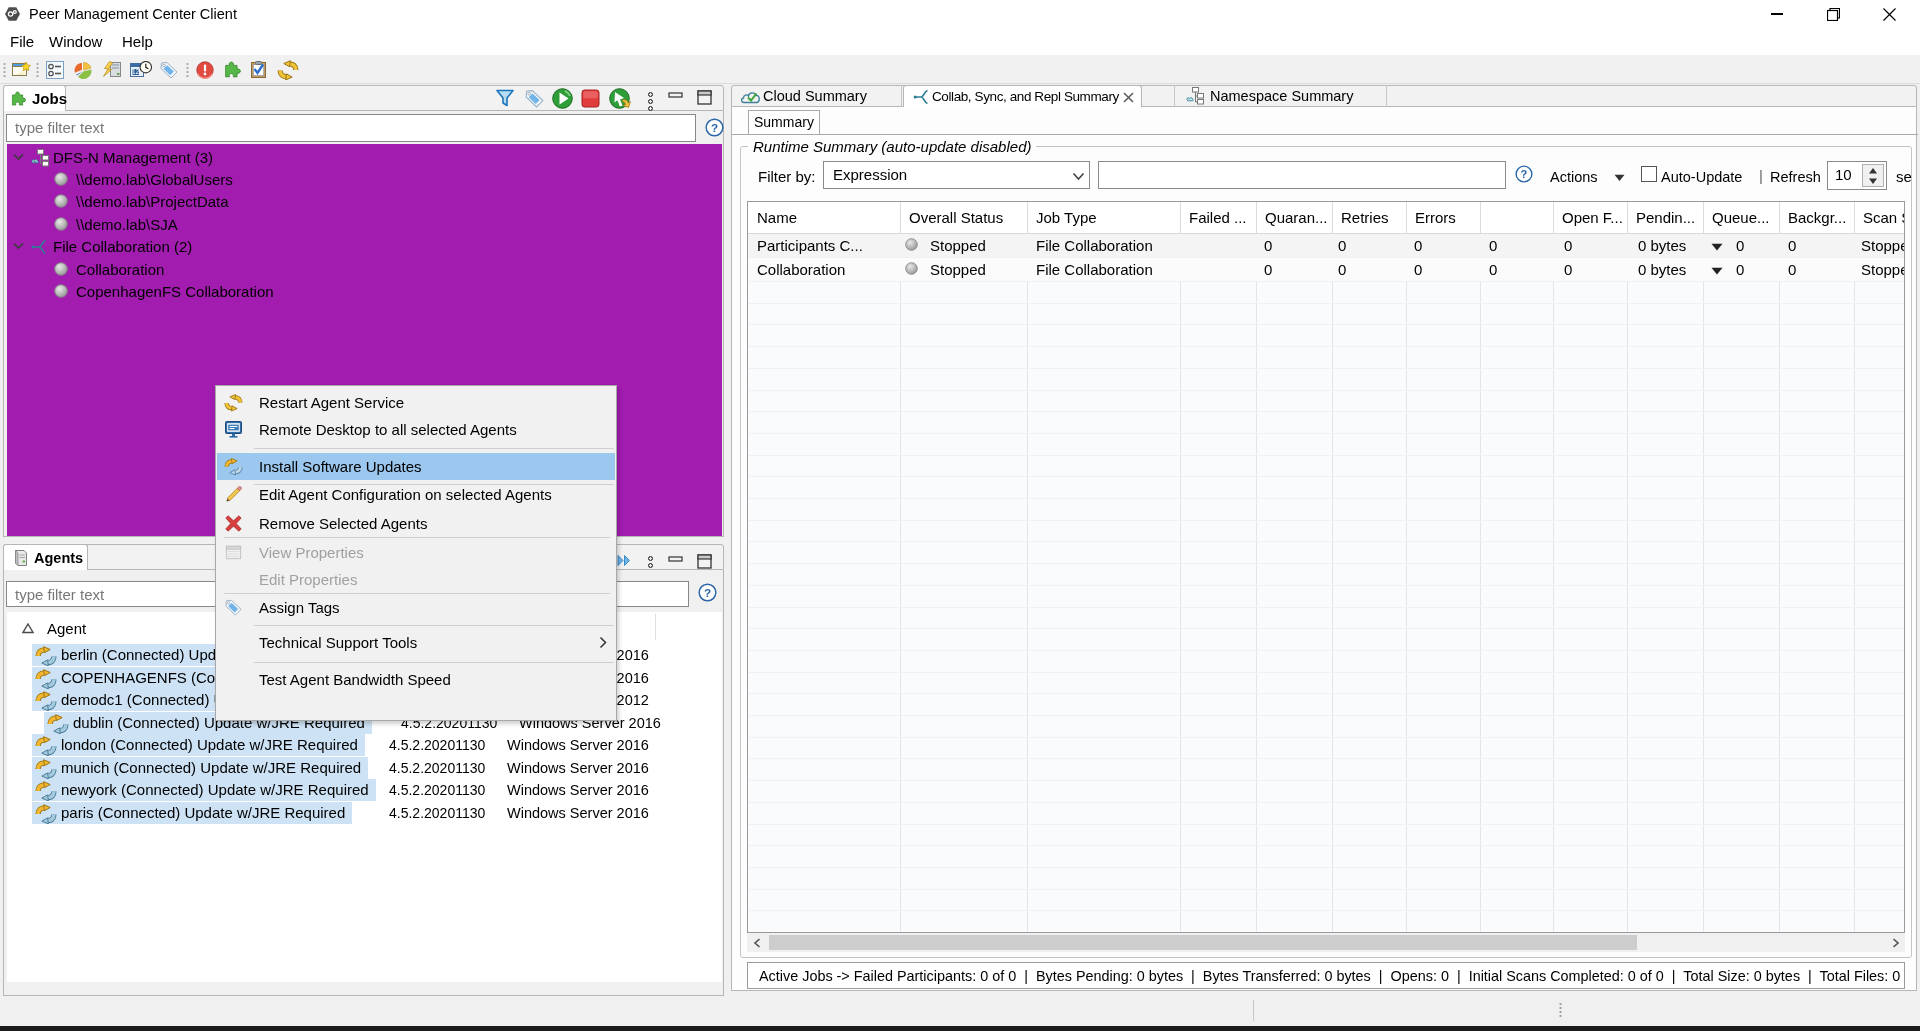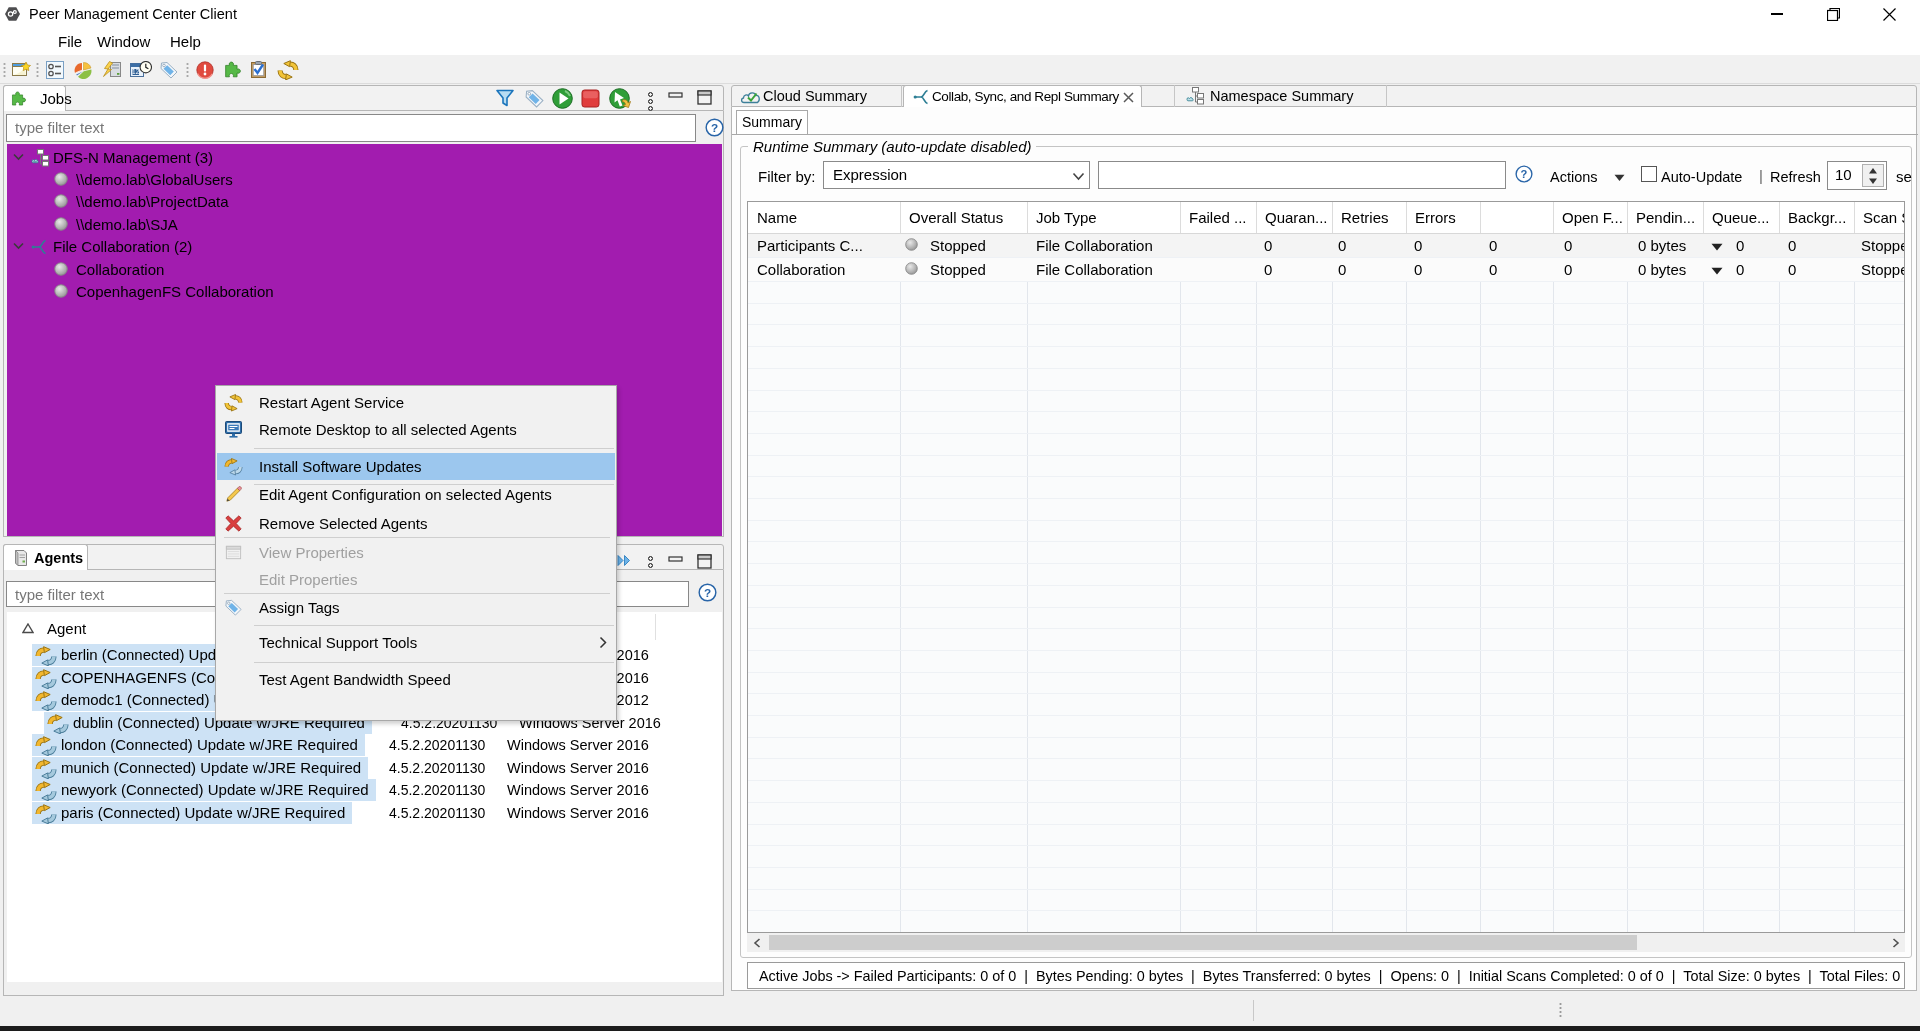--- a/index.html
+++ b/index.html
@@ -6,21 +6,21 @@
 html,body { width:1920px; height:1031px; overflow:hidden; font-family:"Liberation Sans", sans-serif; font-size:15px; color:#000; background:#f0f0f0; }
 .abs { position:absolute; }
 svg { display:block; }
 
 
 #titlebar { position:absolute; left:0; top:0; width:1920px; height:28px; background:#ffffff; }
 #titlebar .title { position:absolute; left:29px; top:6px; font-size:14.5px; color:#000; }
 
 
 #menubar { position:absolute; left:0; top:28px; width:1920px; height:27px; background:#ffffff; }
-#menubar span { position:absolute; top:5px; font-size:15px;margin-left:48px; }
+#menubar span { position:absolute; top:5px; font-size:15px; }
 
 
 #toolbar { position:absolute; left:0; top:55px; width:1920px; height:29px; background:#f1f1f1; border-bottom:1px solid #dcdcdc; }
 .tbi { position:absolute; top:6px; }
 .tbgrip { position:absolute; top:7px; width:3px; height:16px;
   background-image:radial-gradient(circle, #a8a8a8 1px, transparent 1.2px);
   background-size:3px 4px; }
 
 
 #jobsPanel   { position:absolute; left:3px;  top:85px;  width:721px; height:452px; }
@@ -170,21 +170,21 @@
       </g>
     </svg>
 </div>
 
 <div id="jobsPanel">
   <div class="tabbar"></div>
   <div class="tab active" style="left:0px; width:63px;">
     <svg class="abs" style="left:7px; top:5px;" width="16" height="16" viewBox="0 0 18 18">
       <path d="M3 4 L7 4 C6 1.5 8 0.5 9 0.5 C10 0.5 12 1.5 11 4 L15 4 L15 8 C17.5 7 18.5 9 18.5 10 C18.5 11 17.5 13 15 12 L15 16 L11 16 C12 13.5 10 12.5 9 12.5 C8 12.5 6 13.5 7 16 L3 16 Z" fill="#56b947" stroke="#2d7d22" stroke-width="0.8" transform="translate(-1.2,0.6) scale(0.95)"></path>
     </svg>
-    <span style="position:absolute;left:36px;top:4px;font-weight:normal;">Jobs</span>
+    <span style="position:absolute;left:28px;top:4px;font-weight:bold;">Jobs</span>
   </div>
 
   <svg class="abs" style="left:492px; top:4px;" width="20" height="19" viewBox="0 0 20 19">
     <path d="M2 1.5 L18 1.5 L12 9 L12 16.5 L8 14 L8 9 Z" fill="#b8dcf2" stroke="#1b75bc" stroke-width="1.6" stroke-linejoin="round"></path>
   </svg>
   <svg class="abs" style="left:521px; top:4px;" width="21" height="19" viewBox="0 0 20 18">
     <path d="M8 1.5 L18 11 L12 17 L2 7.5 L2.5 2 Z" fill="#f2f6fa" stroke="#9ab0c4"></path>
     <path d="M8.2 4.2 L14.8 10.5 L11.2 14.2 L4.5 7.8 Z" fill="#6fb3e8"></path>
     <circle cx="5" cy="4.5" r="1.3" fill="#fff" stroke="#8aa0b4" stroke-width="0.8"></circle>
   </svg>
@@ -490,21 +490,21 @@
       <rect x="6.5" y="0.5" width="6" height="4.5" fill="#fff" stroke="#777"></rect>
       <rect x="11.5" y="6.5" width="6" height="4.5" fill="#fff" stroke="#777"></rect>
       <rect x="11.5" y="12.5" width="6" height="4.5" fill="#fff" stroke="#777"></rect>
       <path d="M9.5 5 L9.5 9 L11.5 9 M9.5 9 L9.5 15 L11.5 15" fill="none" stroke="#777"></path>
       <path d="M1 12 C1 10.5 3 10.5 3.5 11.5 C4 10 6.5 10.5 6.5 12 C7.5 12 7.5 13.8 6.3 13.8 L2 13.8 C1 13.8 1 12.5 1 12 Z" fill="#bfe0e8" stroke="#2a7a8c" stroke-width="0.8"></path>
     </svg>
     <span style="position:absolute;left:35px;top:3px;font-size:14.5px;">Namespace Summary</span>
   </div>
   <div class="content" style="left:0; top:22px; width:1186px; height:884px; background:#fdfdfd;">
 
-    <div class="abs" style="left:4px; top:3px; width:72px; height:24px; background:#fff; border:1px solid #a8a8a8; border-bottom:none;text-align:right;">
+    <div class="abs" style="left:16px; top:3px; width:72px; height:24px; background:#fff; border:1px solid #a8a8a8; border-bottom:none;text-align:right;">
       <span style="position:absolute; left:5px; top:3px; font-size:14px;">Summary</span>
     </div>
     <div class="abs" style="left:0px; top:27px; width:1186px; height:1px; background:#a8a8a8;"></div>
     <div class="abs" style="left:5px; top:28px; width:70px; height:1px; background:#fff;"></div>
 
     <div class="abs" style="left:8px; top:39px; width:1172px; height:812px; border:1px solid #c4c4c4; border-radius:3px;"></div>
     <div class="abs" style="left:16px; top:31px; background:#fdfdfd; padding:0 5px; font-style:italic; font-size:15px;">Runtime Summary (auto-update disabled)</div>
 
     <span class="abs" style="left:26px; top:61px;">Filter by:</span>
     <div class="abs" style="left:91px; top:54px; width:267px; height:28px; background:#fff; border:1px solid #8a8a8a;">

